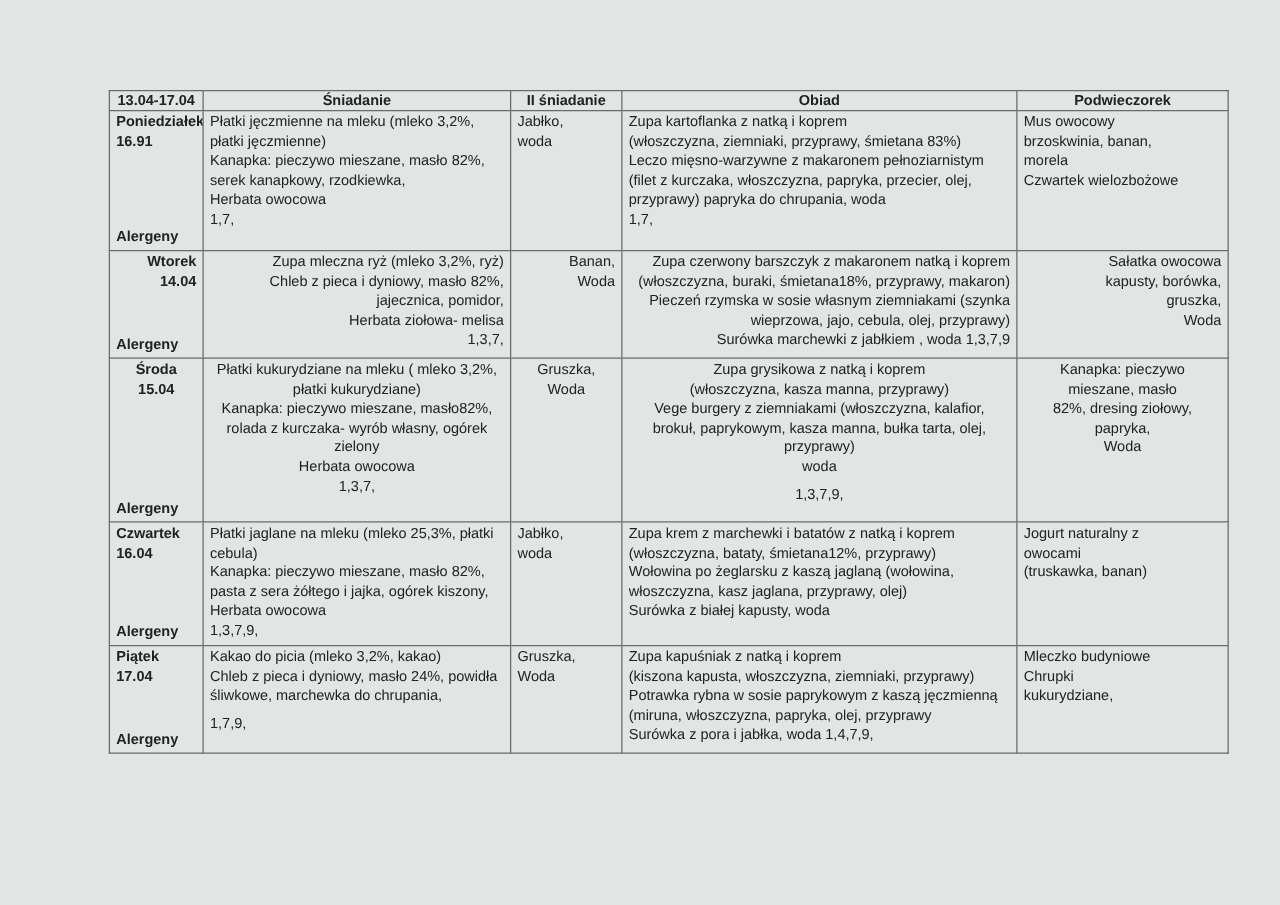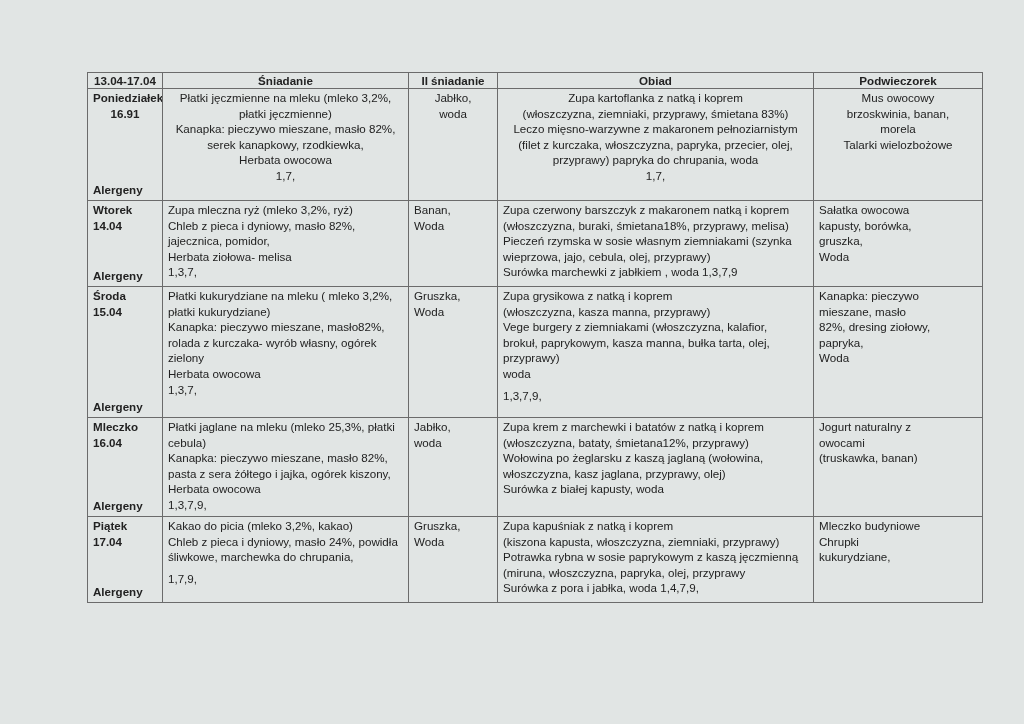--- a/index.html
+++ b/index.html
@@ -35,23 +35,23 @@
   }
   .col-day { width: 75px; }
   .col-bf { width: 246px; }
   .col-bf2 { width: 89px; }
   .col-lunch { width: 316px; }
   .col-snack { width: auto; }
   .day-cell { position: relative; font-weight: bold; }
   .day-cell .allergen-label { position: absolute; left: 5px; bottom: 2px; }
   .line { display: block; white-space: nowrap; }
   .gap { display: block; height: 6px; }
-  .row-mon td { height: 110px; text-align: center; }
-  .row-tue td { height: 84px; }
-  .row-wed td { height: 129px; }
+  .row-mon td { height: 110px; }
+  .row-tue td { height: 84px; text-align: right; }
+  .row-wed td { height: 129px; text-align: center; }
   .row-thu td { height: 97px; }
   .row-fri td { height: 84px; }
 </style>
 </head>
 <body>
 
 <table class="menu-table">
   <colgroup>
     <col class="col-day">
       <col class="col-bf">
@@ -92,21 +92,21 @@
           <span class="line">(włoszczyzna, ziemniaki, przyprawy, śmietana 83%)</span>
           <span class="line">Leczo mięsno-warzywne z makaronem pełnoziarnistym</span>
           <span class="line">(filet z kurczaka, włoszczyzna, papryka, przecier, olej,</span>
           <span class="line">przyprawy) papryka do chrupania, woda</span>
           <span class="line">1,7,</span>
         </td>
         <td>
           <span class="line">Mus owocowy</span>
           <span class="line">brzoskwinia, banan,</span>
           <span class="line">morela</span>
-          <span class="line">Talarki wielozbożowe</span>
+          <span class="line">Czwartek wielozbożowe</span>
         </td>
       </tr>
       <tr class="row-tue">
         <td class="day-cell">
           <span class="line">Wtorek</span>
           <span class="line">14.04</span>
           <span class="allergen-label">Alergeny</span>
         </td>
         <td>
           <span class="line">Zupa mleczna ryż (mleko 3,2%, ryż)</span>
@@ -114,21 +114,21 @@
           <span class="line">jajecznica, pomidor,</span>
           <span class="line">Herbata ziołowa- melisa</span>
           <span class="line">1,3,7,</span>
         </td>
         <td>
           <span class="line">Banan,</span>
           <span class="line">Woda</span>
         </td>
         <td>
           <span class="line">Zupa czerwony barszczyk z makaronem natką i koprem</span>
-          <span class="line">(włoszczyzna, buraki, śmietana18%, przyprawy, melisa)</span>
+          <span class="line">(włoszczyzna, buraki, śmietana18%, przyprawy, makaron)</span>
           <span class="line">Pieczeń rzymska w sosie własnym ziemniakami (szynka</span>
           <span class="line">wieprzowa, jajo, cebula, olej, przyprawy)</span>
           <span class="line">Surówka marchewki z jabłkiem , woda 1,3,7,9</span>
         </td>
         <td>
           <span class="line">Sałatka owocowa</span>
           <span class="line">kapusty, borówka,</span>
           <span class="line">gruszka,</span>
           <span class="line">Woda</span>
         </td>
@@ -165,21 +165,21 @@
         <td>
           <span class="line">Kanapka: pieczywo</span>
           <span class="line">mieszane, masło</span>
           <span class="line">82%, dresing ziołowy,</span>
           <span class="line">papryka,</span>
           <span class="line">Woda</span>
         </td>
       </tr>
       <tr class="row-thu">
         <td class="day-cell">
-          <span class="line">Mleczko</span>
+          <span class="line">Czwartek</span>
           <span class="line">16.04</span>
           <span class="allergen-label">Alergeny</span>
         </td>
         <td>
           <span class="line">Płatki jaglane na mleku (mleko 25,3%, płatki</span>
           <span class="line">cebula)</span>
           <span class="line">Kanapka: pieczywo mieszane, masło 82%,</span>
           <span class="line">pasta z sera żółtego i jajka, ogórek kiszony,</span>
           <span class="line">Herbata owocowa</span>
           <span class="line">1,3,7,9,</span>

